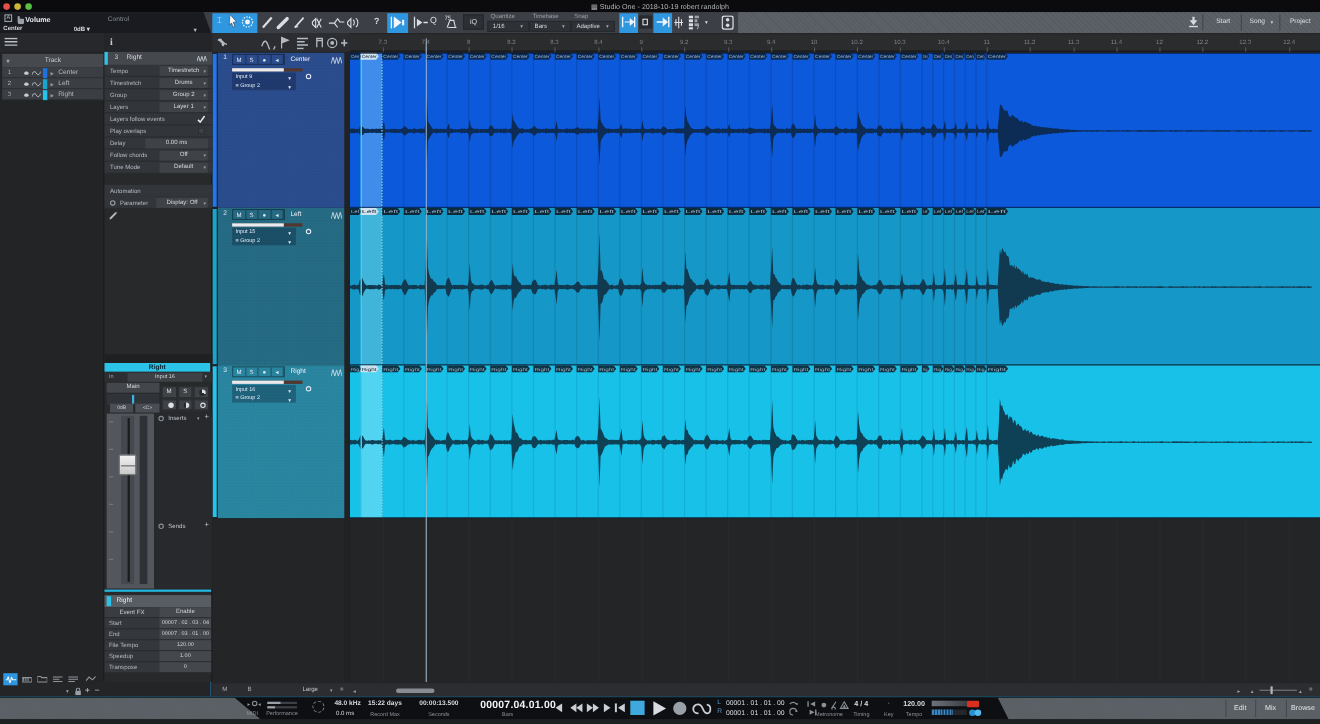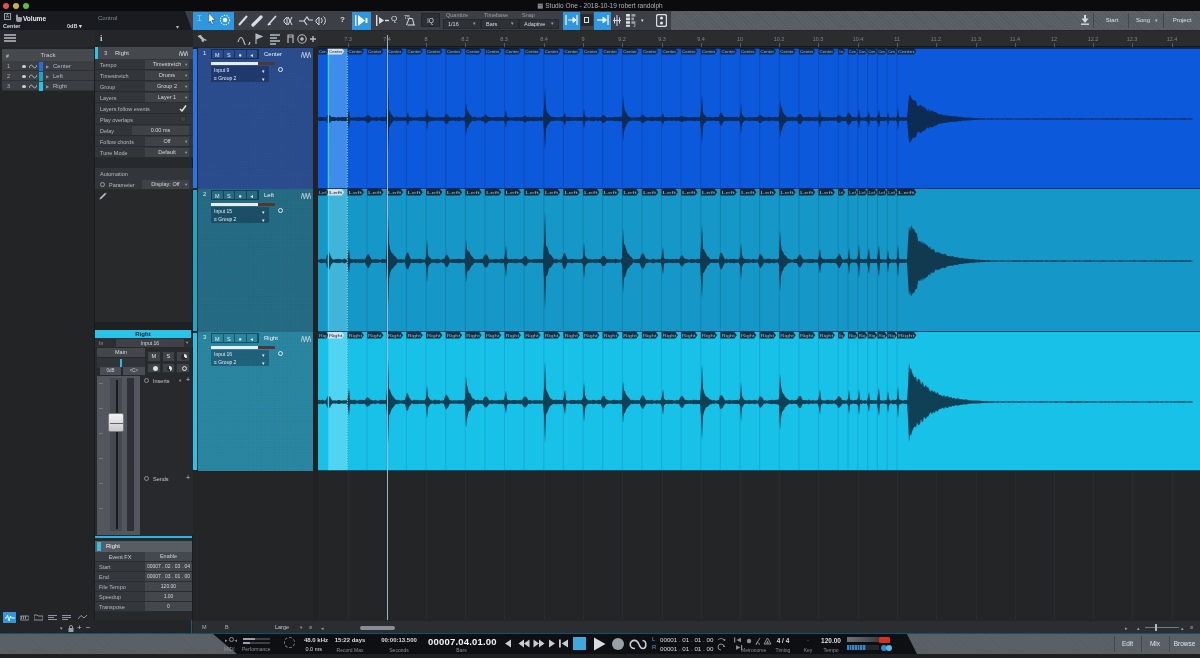--- a/index.html
+++ b/index.html
@@ -754,21 +754,21 @@
       <span class="abs" style="left:0;top:0;width:7px;height:2px;background:#9aa0a8"></span>
     </div>
     <div class="abs" style="left:242px;top:646px;font-size:5px;color:#8a9098">Performance</div>
     <div class="abs" style="left:284px;top:637px;width:11px;height:11px;border:1.5px dashed #777c83;border-radius:50%"></div>
     <div class="abs" style="left:302px;top:637px;width:26px;text-align:right;font-size:6px;font-weight:bold;color:#d8dce2">48.0 kHz</div>
     <div class="abs" style="left:302px;top:645.5px;width:20px;text-align:right;font-size:5.5px;color:#d8dce2">0.0 ms</div>
     <div class="abs" style="left:332px;top:637px;width:36px;text-align:center;font-size:6px;font-weight:bold;color:#d8dce2;white-space:nowrap">15:22 days</div>
     <div class="abs" style="left:332px;top:646.5px;width:36px;text-align:center;font-size:5px;color:#8a9098">Record Max</div>
     <div class="abs" style="left:374px;top:637px;width:50px;text-align:center;font-size:6px;font-weight:bold;color:#d8dce2;white-space:nowrap">00:00:13.500</div>
     <div class="abs" style="left:374px;top:646.5px;width:50px;text-align:center;font-size:5px;color:#8a9098">Seconds</div>
-    <div class="abs" style="left:428px;top:635.5px;width:86px;font-size:9.5px;font-weight:bold;color:#f2f5f8;letter-spacing:0.2px">00007.04.01.00</div>
+    <div class="abs" style="left:428px;top:635.5px;width:86px;text-align:center;font-size:9.5px;font-weight:bold;color:#f2f5f8;letter-spacing:0.2px">00007.04.01.00</div>
     <div class="abs" style="left:428px;top:647px;width:67px;text-align:center;font-size:5px;color:#8a9098">Bars</div>
     <svg class="abs" style="left:505px;top:639px" width="64" height="9" viewBox="0 0 64 9" fill="#c9ced5">
       <path d="M6,0.5v8L0,4.5z"></path>
       <path d="M19,0.5v8L13.5,4.5zM24.5,0.5v8L19,4.5z"></path>
       <path d="M28.5,0.5v8L34,4.5zM34,0.5v8L39.5,4.5z"></path>
       <path d="M44,0.5v8L50,4.5z"></path>
       <rect x="54" y="0.5" width="1.8" height="8"></rect>
       <path d="M63,0.5v8L56.8,4.5z"></path>
     </svg>
     <div class="abs" style="left:573px;top:637px;width:13px;height:13px;background:#3fa8dc"></div>

